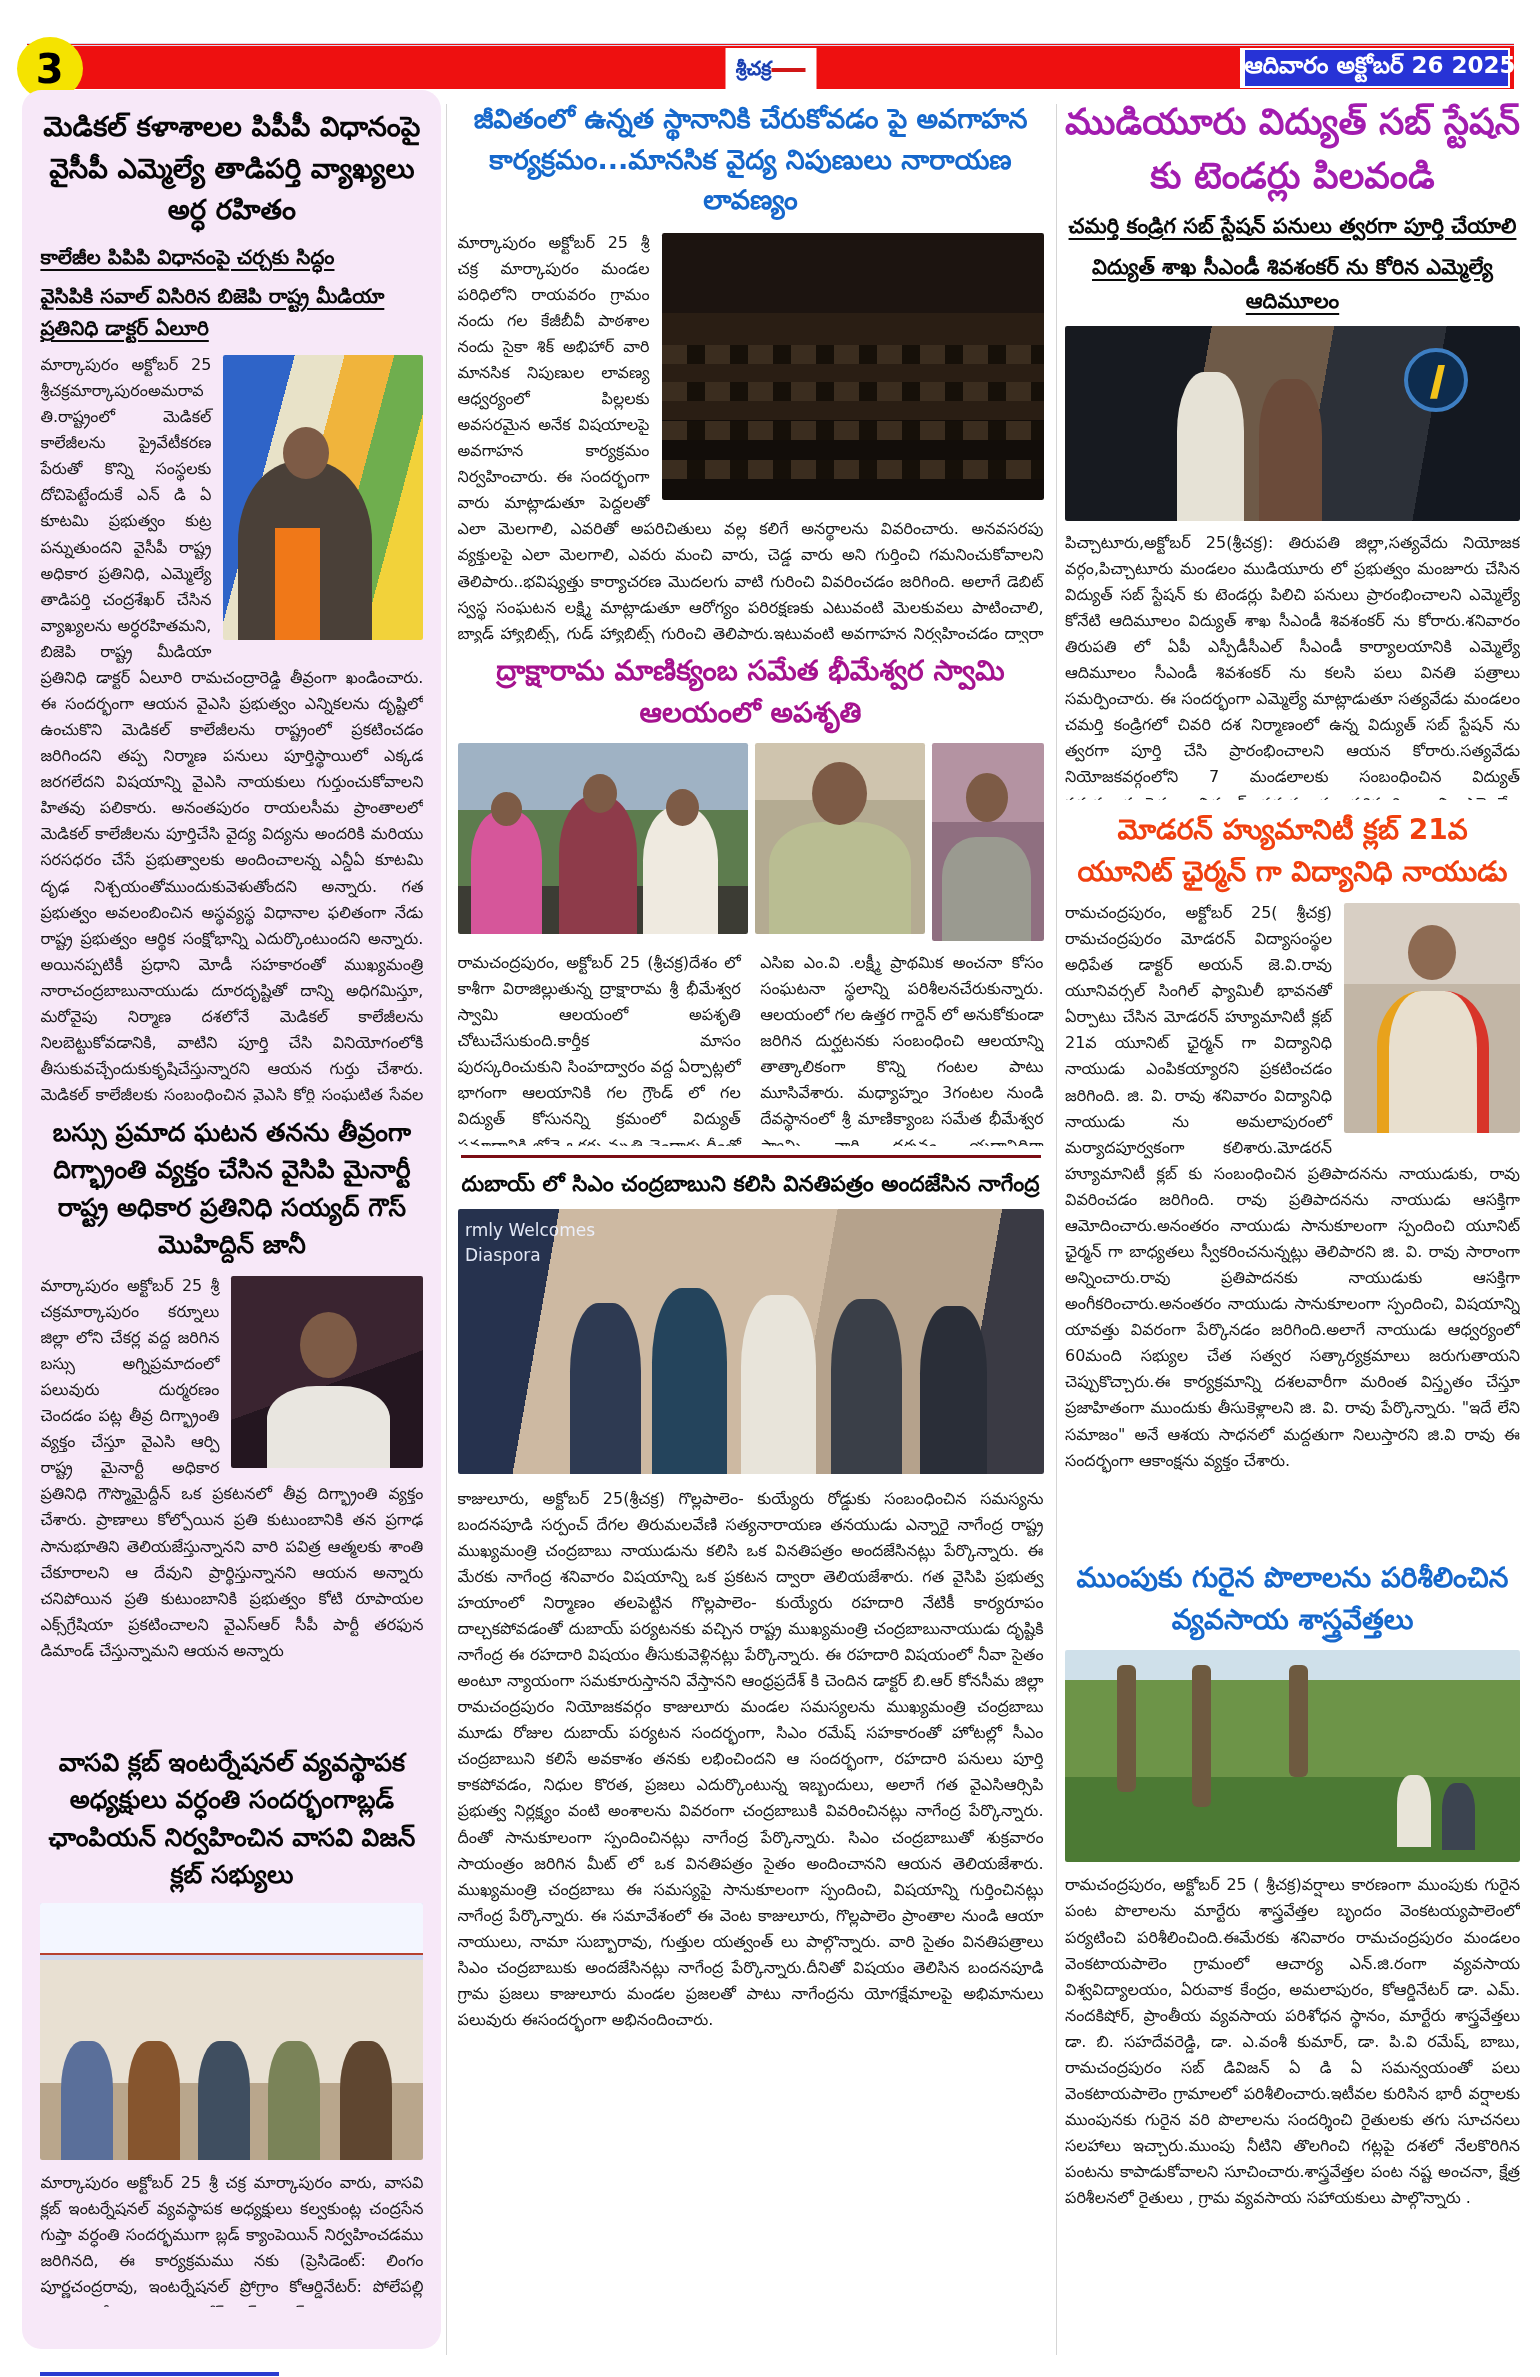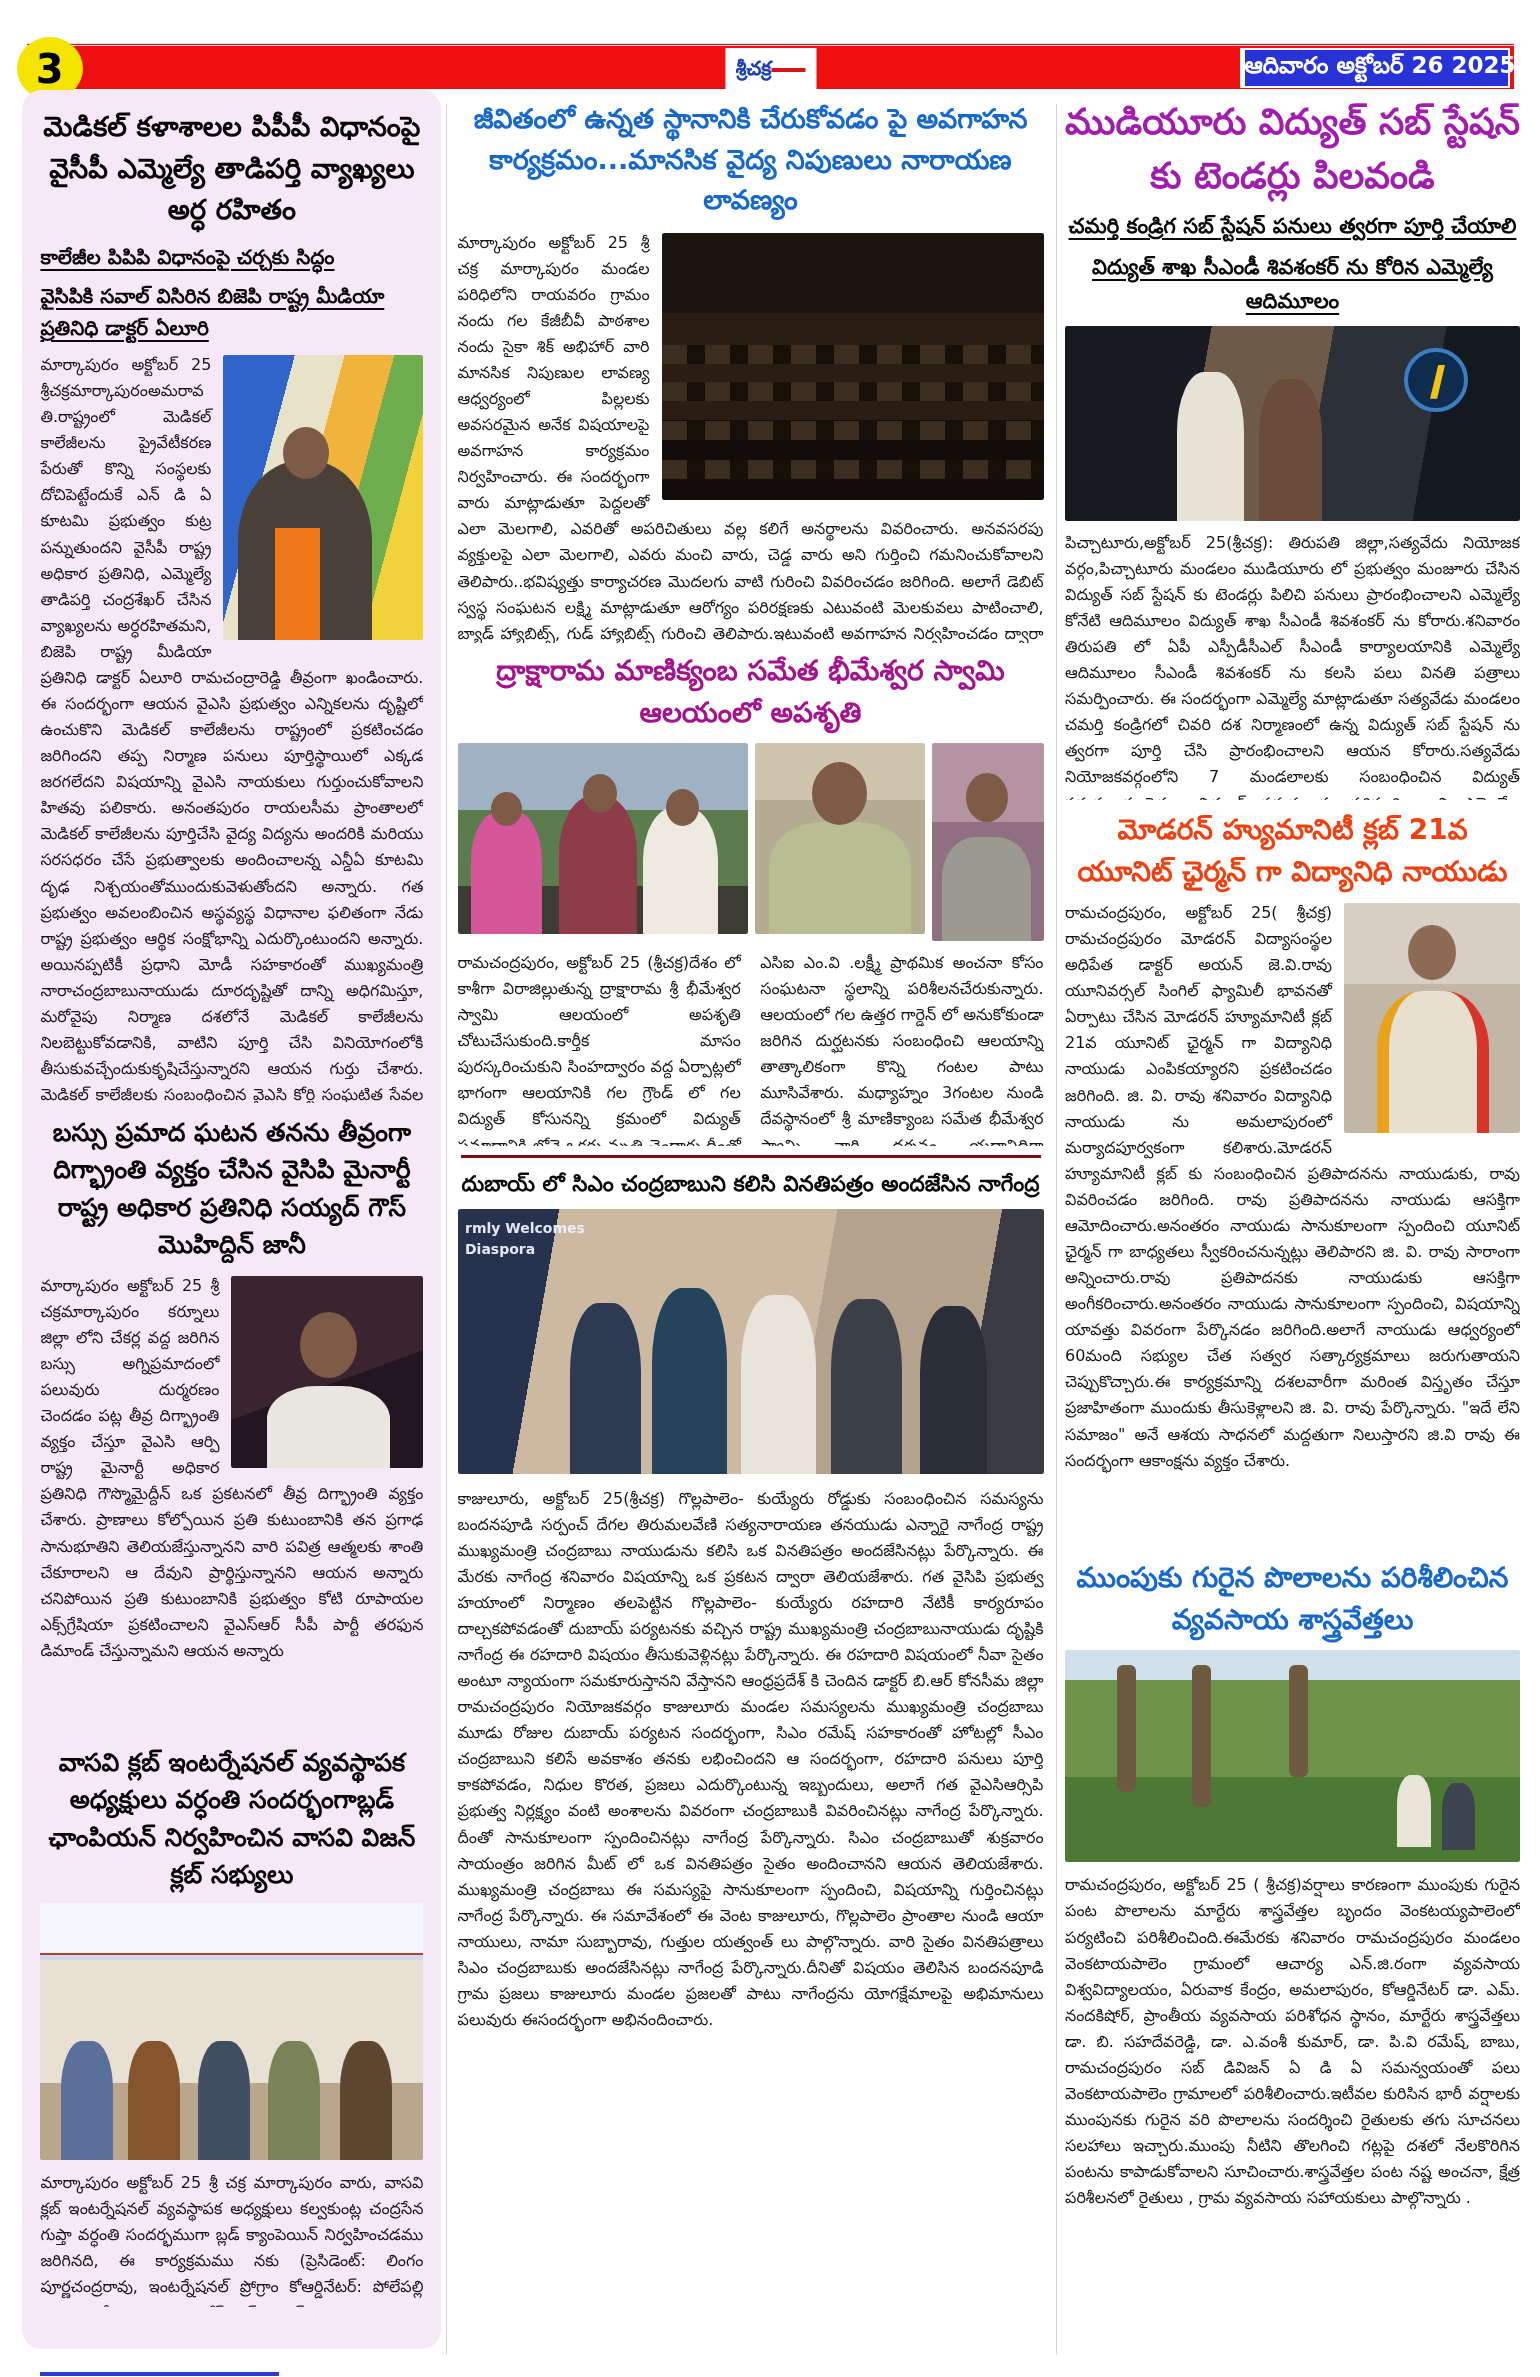--- a/index.html
+++ b/index.html
@@ -47,21 +47,21 @@
   .rule-darkred{height:3px;background:#7b0d14;margin:9px 3px}
 
   
   .body-txt{font-size:16px;line-height:1.63;text-align:justify;color:#161616;word-break:break-word}
   .twocol{column-count:2;column-gap:19.4px}
 
   
   .photo{position:relative;overflow:hidden;border-radius:2.2px;background:#888}
   .fl-r{float:right;margin:3px 0 7.5px 12px}
   .ph-head{position:absolute;border-radius:50%;background:#7d5b46}
-  .ph-label{position:absolute;color:#eef2ff;font-weight:bold;font-size:14px;
+  .ph-label{position:absolute;color:#eef2ff;font-weight:normal;font-size:17px;
             left:7.5px;top:9px;line-height:1.5;opacity:.95}
 
   .ph-l1{width:200px;height:285px;background:linear-gradient(105deg,#2f64c8 0 26%,#e8e2c8 26% 44%,#f0b43c 44% 62%,#6fae4e 62% 78%,#f2d23a 78%)}
   .ph-l1 .dark{position:absolute;left:15px;bottom:0;width:134px;height:179px;background:#4a4038;border-radius:45% 45% 0 0}
   .ph-l1 .scarf{position:absolute;left:52px;bottom:0;width:45px;height:112px;background:#f07818}
   .ph-l2{width:192px;height:192px;background:linear-gradient(160deg,#3a2430 0 55%,#241620 55%)}
   .ph-l2 .shirt{position:absolute;left:36px;bottom:0;width:123px;height:82px;background:#e9e6e0;border-radius:40% 40% 0 0}
   .ph-l3{width:383px;height:257px;background:linear-gradient(180deg,#cfd8ef 0 22%,#e8e0d2 22% 70%,#b9a68c 70%)}
   .ph-l3 .banner{position:absolute;left:0;top:0;width:100%;height:52px;background:#f3f6ff;border-bottom:2.2px solid #b6412e}
   .ph-l3 .p{position:absolute;bottom:0;width:52px;height:119px;border-radius:40% 40% 0 0}

